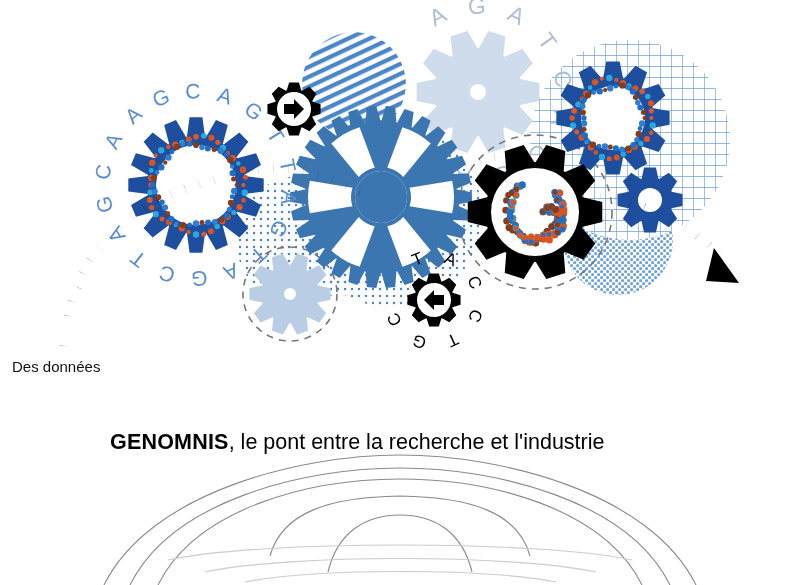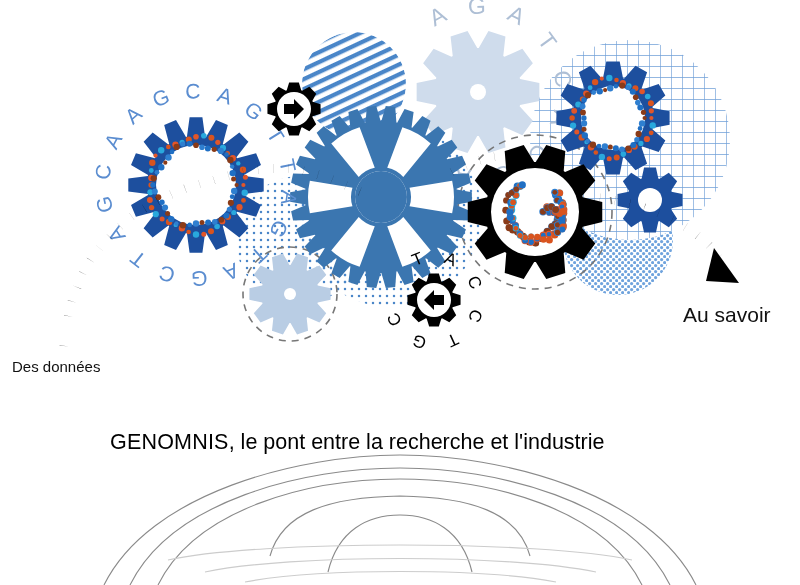--- a/index.html
+++ b/index.html
@@ -4,21 +4,21 @@
 <style>
   html,body{margin:0;padding:0;background:#ffffff;}
   body{width:800px;height:585px;overflow:hidden;
        font-family:"Liberation Sans","DejaVu Sans",sans-serif;}
   #stage{position:relative;width:800px;height:585px;background:#fff;}
   #art{position:absolute;left:0;top:0;width:800px;height:585px;}
   .lbl{position:absolute;white-space:nowrap;color:#111;}
   #label-des-donnees{left:12px;top:358px;font-size:15px;}
   #label-au-savoir{left:683px;top:303px;font-size:21px;}
   #caption{position:absolute;left:110px;top:430px;font-size:21.5px;color:#000;white-space:nowrap;}
-  #caption .brand{font-weight:normal;letter-spacing:.2px;}
+  #caption .brand{font-weight:bold;letter-spacing:.2px;}
 </style>
 </head>
 <body>
 
 <div id="stage">
 
   <svg id="art" viewBox="0 0 800 585">
     <defs>
       <pattern id="pDotsSmall" width="7" height="7" patternUnits="userSpaceOnUse">
         <circle cx="2" cy="2" r="1.25" fill="#4a86c8"></circle>
@@ -531,18 +531,17 @@
       <path d="M158 585 C 196 508, 310 479, 400 479 C 490 479, 604 508, 642 585" stroke="#8a8a8a" stroke-width="1.1"></path>
       <path d="M270 556 C 282 512, 330 497, 400 496 C 470 497, 518 512, 530 556" stroke="#8a8a8a" stroke-width="1.1"></path>
       <path d="M328 572 C 338 530, 368 515, 400 515 C 432 515, 462 530, 472 572" stroke="#8a8a8a" stroke-width="1.1"></path>
       <path d="M168 560 C 260 540, 540 540, 632 560" stroke="#cccccc" stroke-width="1.1"></path>
       <path d="M205 572 C 290 554, 510 554, 596 572" stroke="#cccccc" stroke-width="1.1"></path>
       <path d="M245 582 C 318 568, 482 568, 556 582" stroke="#cccccc" stroke-width="1.1"></path>
     </g>
   </svg>
 
   <div class="lbl" id="label-des-donnees">Des données</div>
-  <div class="lbl" id="label-au-savoir">Au savoir</div>
 
   <div id="caption">
     <span class="brand">GENOMNIS</span><span>, le pont entre la recherche et l'industrie</span>
   </div>
 </div>
 
 </body></html>

